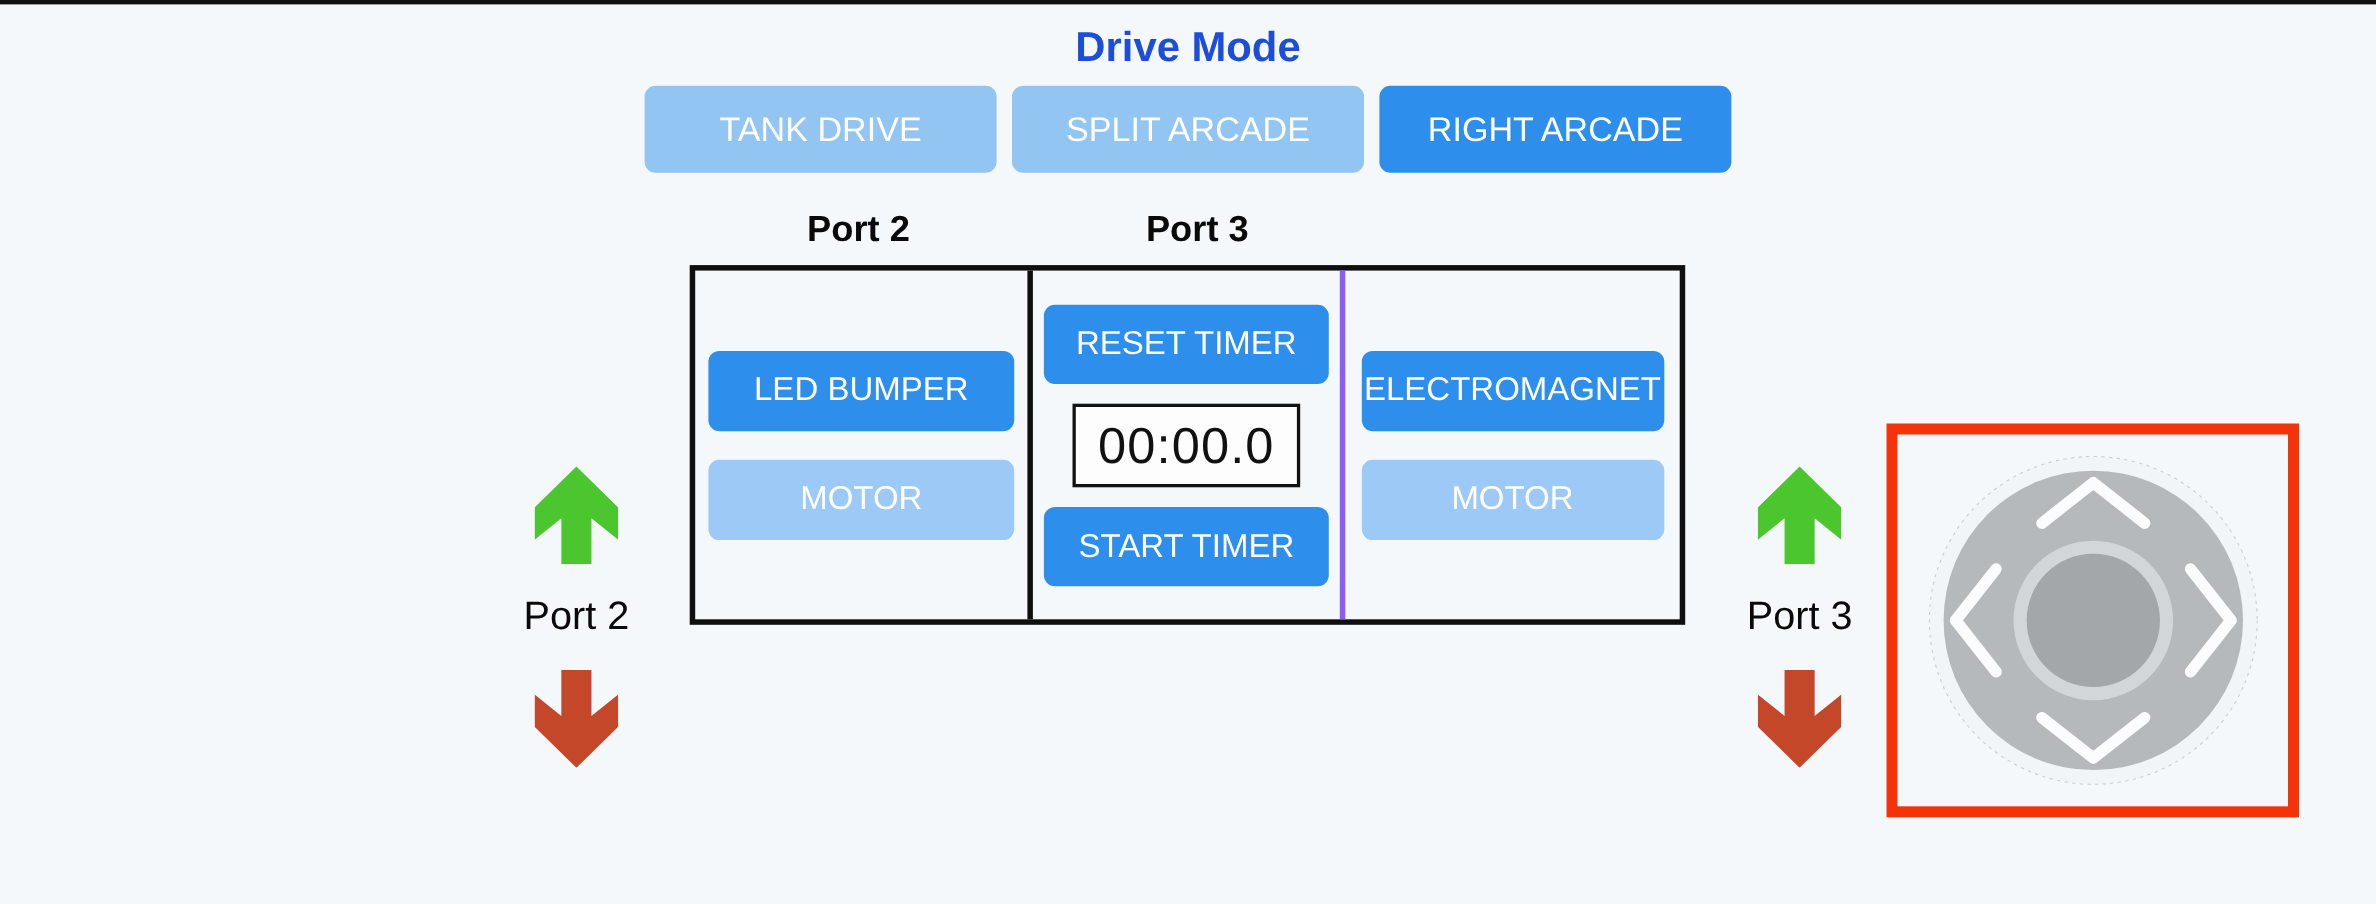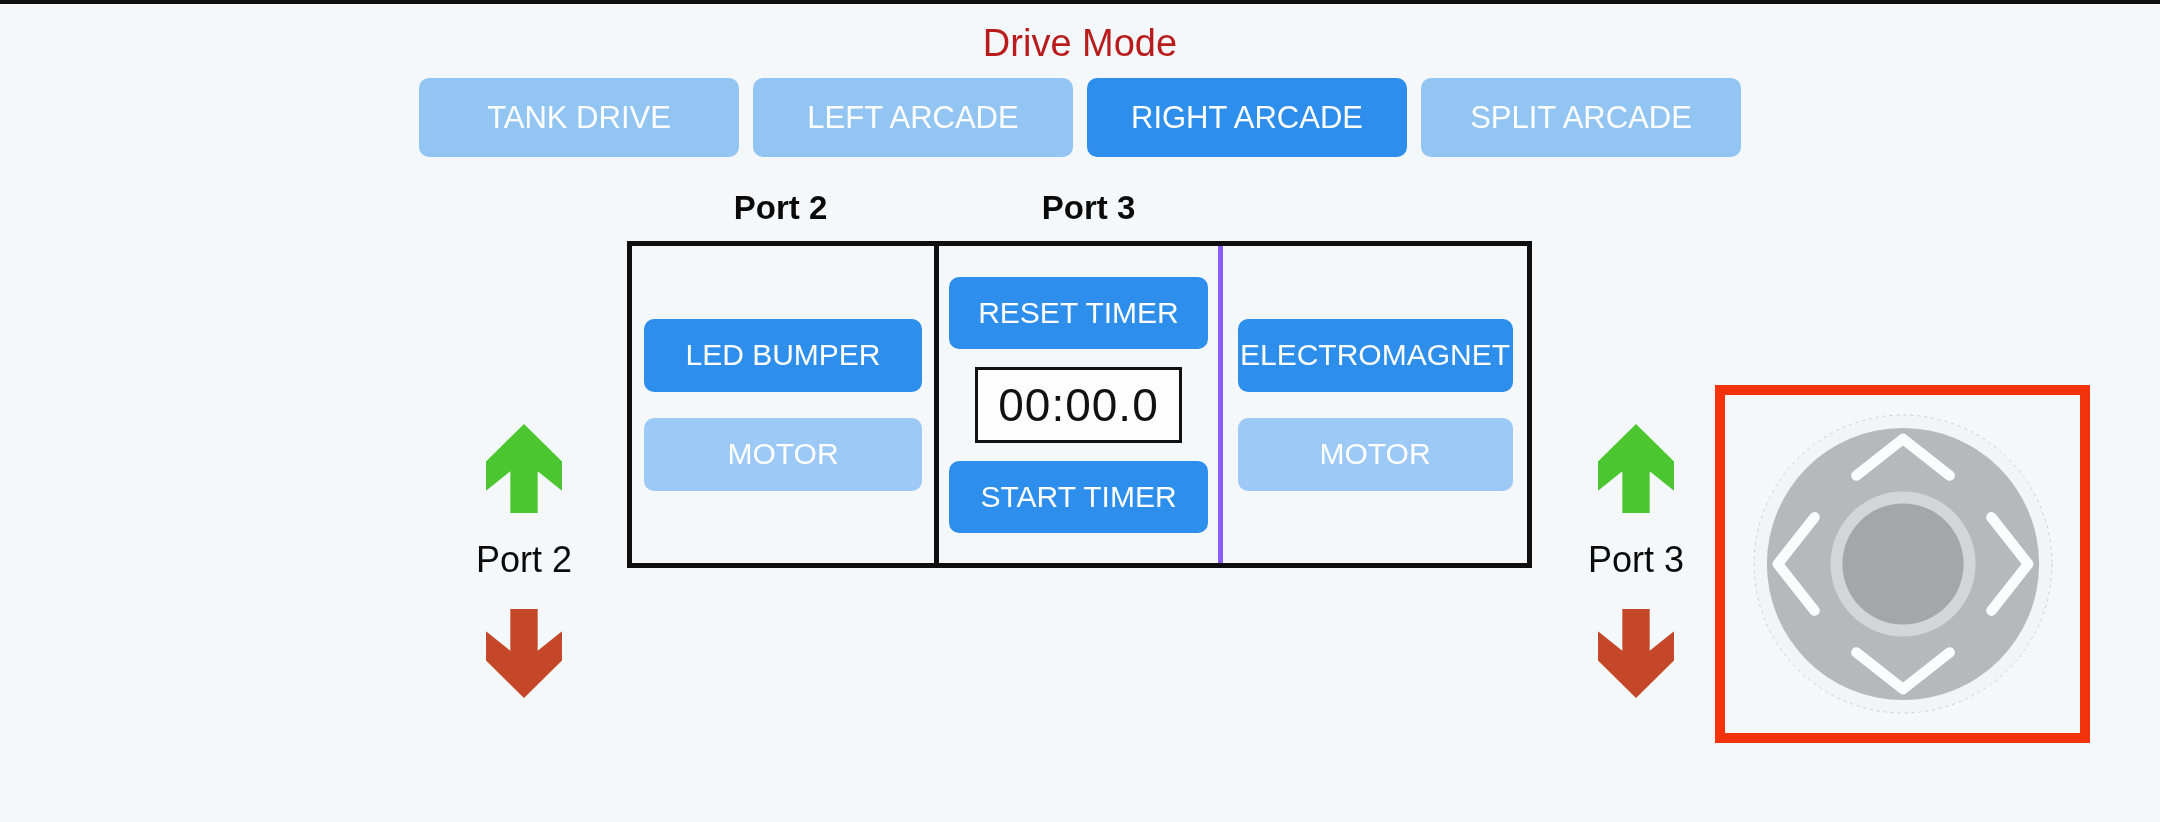--- a/index.html
+++ b/index.html
@@ -14,21 +14,21 @@
   .top-bar {
     position: absolute; top: 0; left: 0;
     width: 2160px; height: 4px;
     background: #101010;
   }
 
   .page-title {
     position: absolute; top: 22px; left: 0;
     width: 2160px;
     text-align: center;
-    font-size: 38px; font-weight: normal; color: #b91c1c;
+    font-size: 38px; font-weight: bold; color: #1d4ed8;
   }
 
   
   .drive-row {
     position: absolute; top: 78px; left: 0;
     width: 2160px;
     display: flex; justify-content: center; gap: 14px;
   }
   .drive-btn {
     width: 320px; height: 79px;
@@ -121,23 +121,22 @@
 </style>
 </head>
 <body>
 
 <div class="top-bar"></div>
 
 <div class="page-title">Drive Mode</div>
 
 <div class="drive-row">
   <button class="drive-btn">TANK DRIVE</button>
-  <button class="drive-btn">LEFT ARCADE</button>
+  <button class="drive-btn">SPLIT ARCADE</button>
   <button class="drive-btn active">RIGHT ARCADE</button>
-  <button class="drive-btn">SPLIT ARCADE</button>
 </div>
 
 <div class="panel">
   <div class="panel-headers">
     <div class="panel-header ph-1">Port 2</div>
     <div class="panel-header ph-3">Port 3</div>
   </div>
 
   <div class="panel-table">
     <div class="panel-col col-1">

